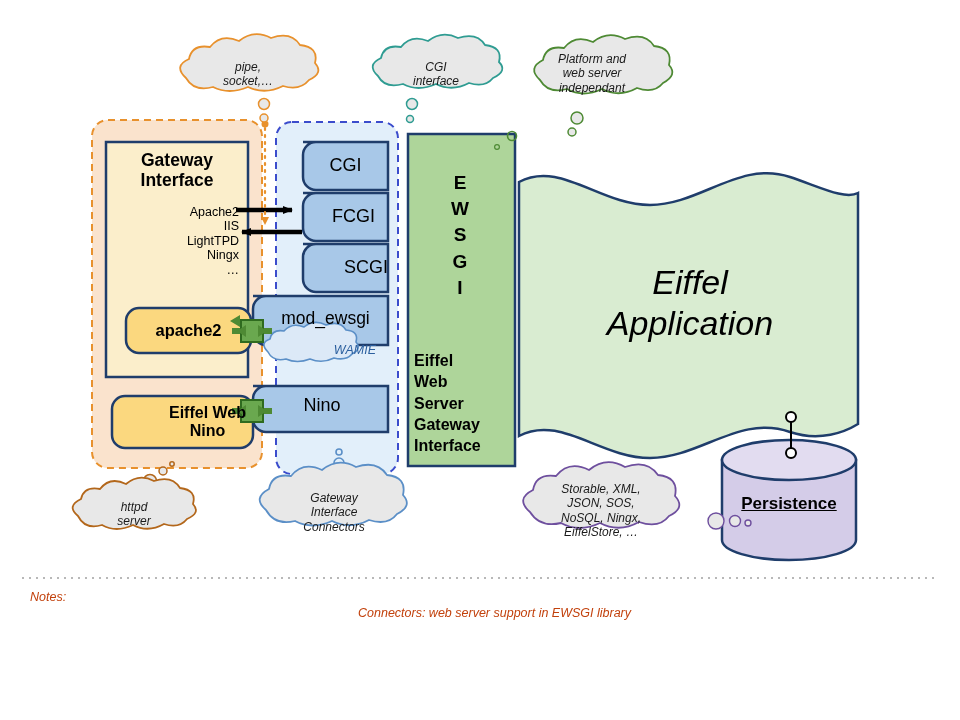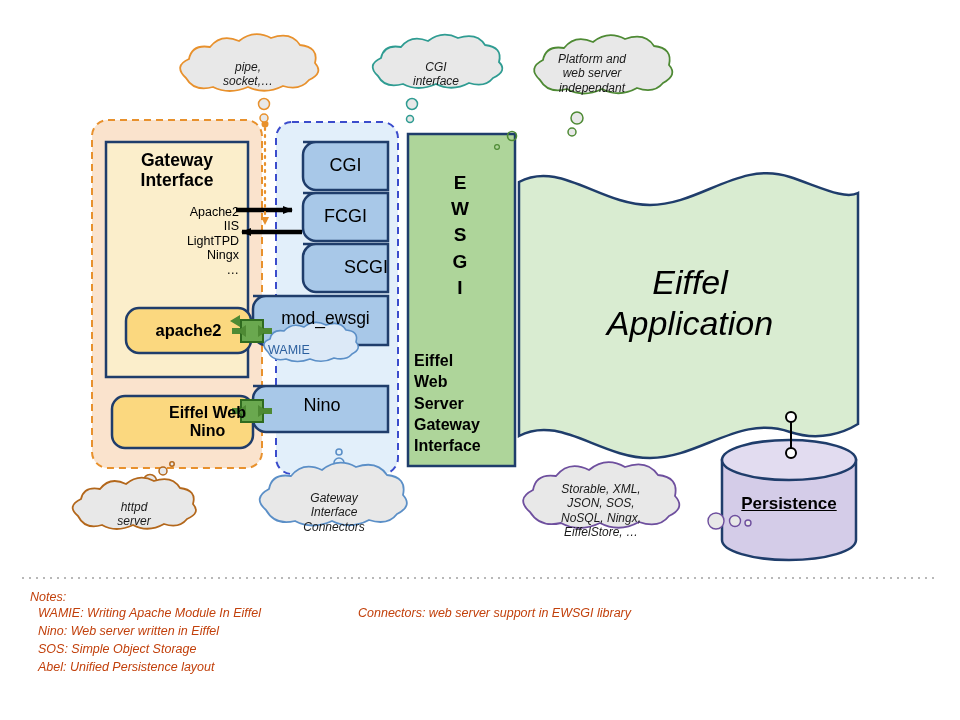--- a/index.html
+++ b/index.html
@@ -217,38 +217,38 @@
 
   <div class="lbl cloudtxt" style="left:266px;top:491px;width:136px;">Gateway
 Interface
 Connectors</div>
 
   <div class="lbl cloudtxt" style="left:530px;top:482px;width:142px;">Storable, XML,
 JSON, SOS,
 NoSQL, Ningx,
 EiffelStore, …</div>
 
-  <div class="lbl" style="left:268px;top:343px;width:108px;text-align:left;font-size:12.5px;color:#2b5f9e;">WAMIE</div>
+  <div class="lbl" style="left:268px;top:343px;width:108px;text-align:right;font-style:italic;font-size:12.5px;color:#2b5f9e;">WAMIE</div>
 
   <div class="lbl ctr" style="left:108px;top:150px;width:138px;font-size:17.5px;font-weight:bold;">Gateway
 Interface</div>
 
   <div class="lbl rt" style="left:108px;top:205px;width:131px;font-size:12.5px;">Apache2
 IIS
 LightTPD
 Ningx
 …</div>
 
   <div class="lbl ctr" style="left:126px;top:321px;width:125px;font-size:16.5px;font-weight:bold;">apache2</div>
 
   <div class="lbl ctr" style="left:112px;top:404px;width:141px;font-size:16px;font-weight:bold;padding-left:25px;">Eiffel Web
 Nino</div>
 
   <div class="lbl ctr" style="left:303px;top:155px;width:85px;font-size:18px;">CGI</div>
-  <div class="lbl ctr" style="left:303px;top:206px;width:85px;font-size:18px;">FCGI</div>
+  <div class="lbl ctr" style="left:303px;top:206px;width:85px;font-size:18px;padding-left:8px;">FCGI</div>
   <div class="lbl ctr" style="left:303px;top:257px;width:85px;font-size:18px;text-align:right;">SCGI</div>
   <div class="lbl ctr" style="left:263px;top:308px;width:125px;font-size:17.5px;">mod_ewsgi</div>
   <div class="lbl ctr" style="left:256px;top:395px;width:132px;font-size:18px;">Nino</div>
 
   <div class="lbl ctr" style="left:430px;top:170px;width:60px;font-size:19px;font-weight:bold;line-height:1.38;">E
 W
 S
 G
 I</div>
 
@@ -257,19 +257,15 @@
 Server
 Gateway
 Interface</div>
 
   <div class="lbl ctr" style="left:560px;top:262px;width:260px;font-size:34px;font-style:italic;line-height:1.2;">Eiffel
 Application</div>
 
   <div class="lbl ctr" style="left:722px;top:494px;width:134px;font-size:17px;font-weight:bold;text-decoration:underline;">Persistence</div>
 
   <div class="lbl notes" style="left:30px;top:588px;">Notes:</div>
-  <div class="lbl notes" style="left:38px;top:604px;" id="notes-left">WAMIE: Writing Apache Module In Eiffel
-Nino: Web server written in Eiffel
-SOS: Simple Object Storage
-Abel: Unified Persistence layout</div>
   <div class="lbl notes" style="left:358px;top:604px;" id="notes-right">Connectors: web server support in EWSGI library</div>
 
 </div>
 
 </body></html>

